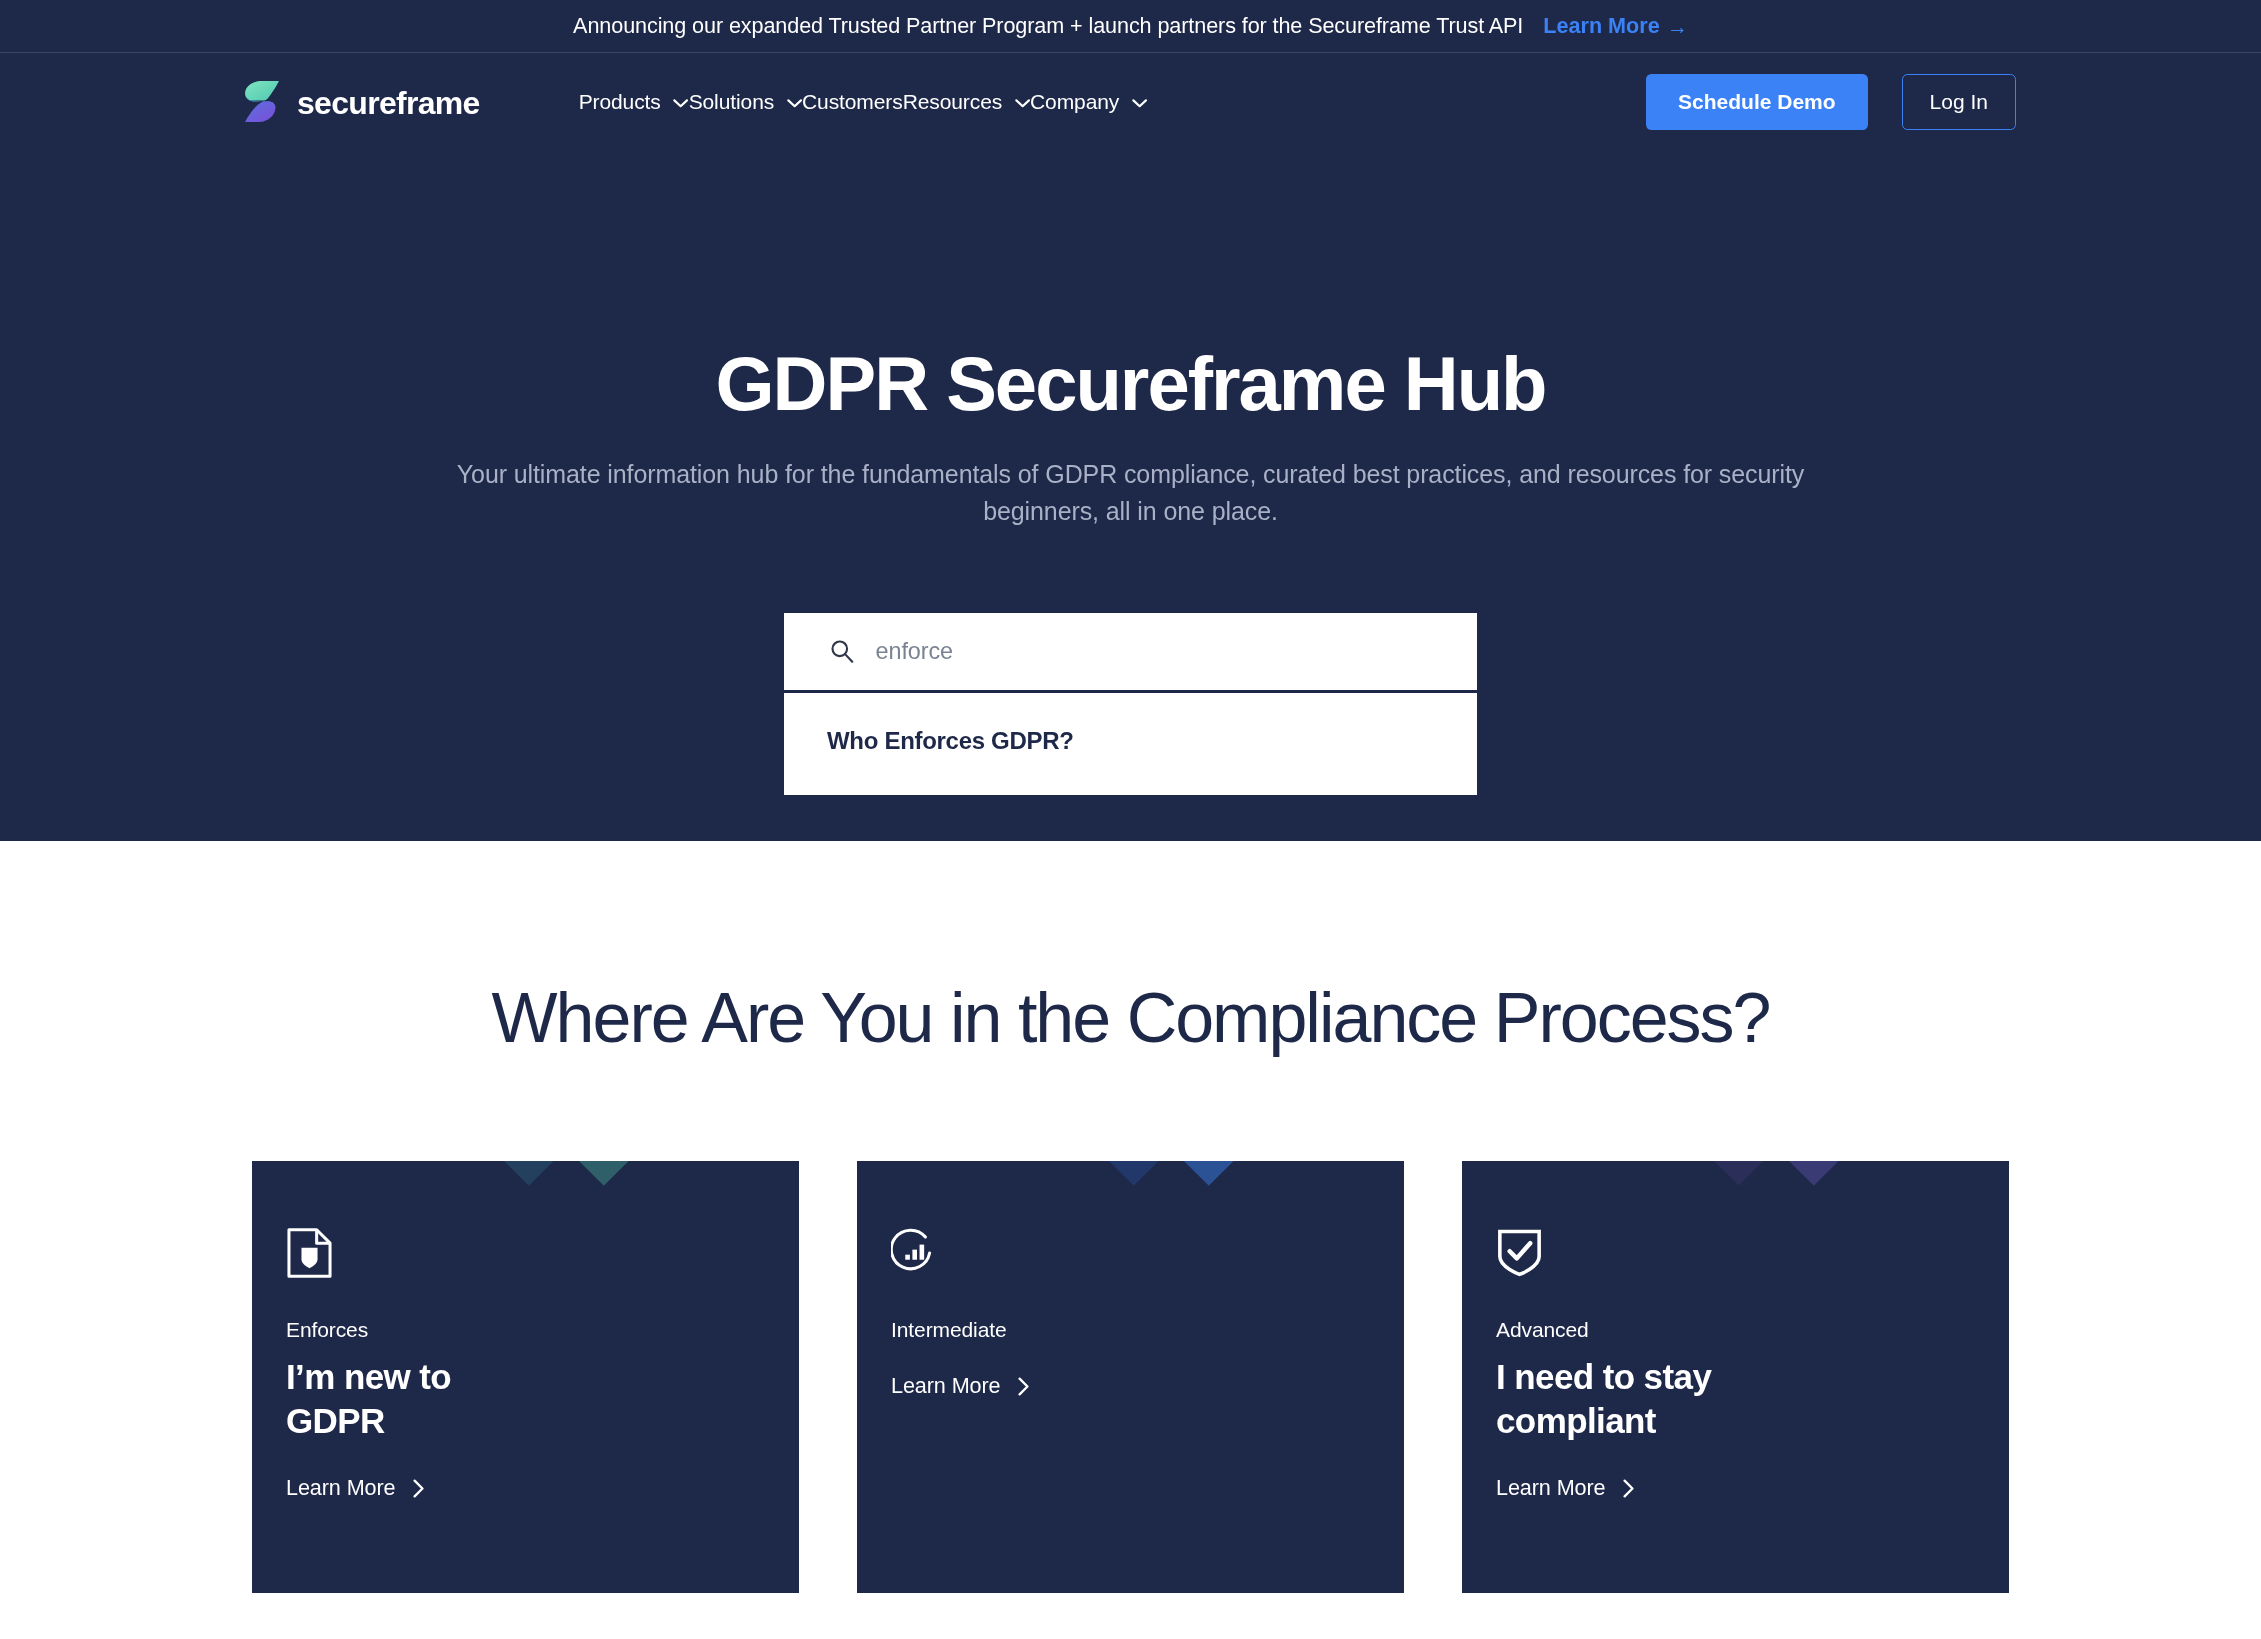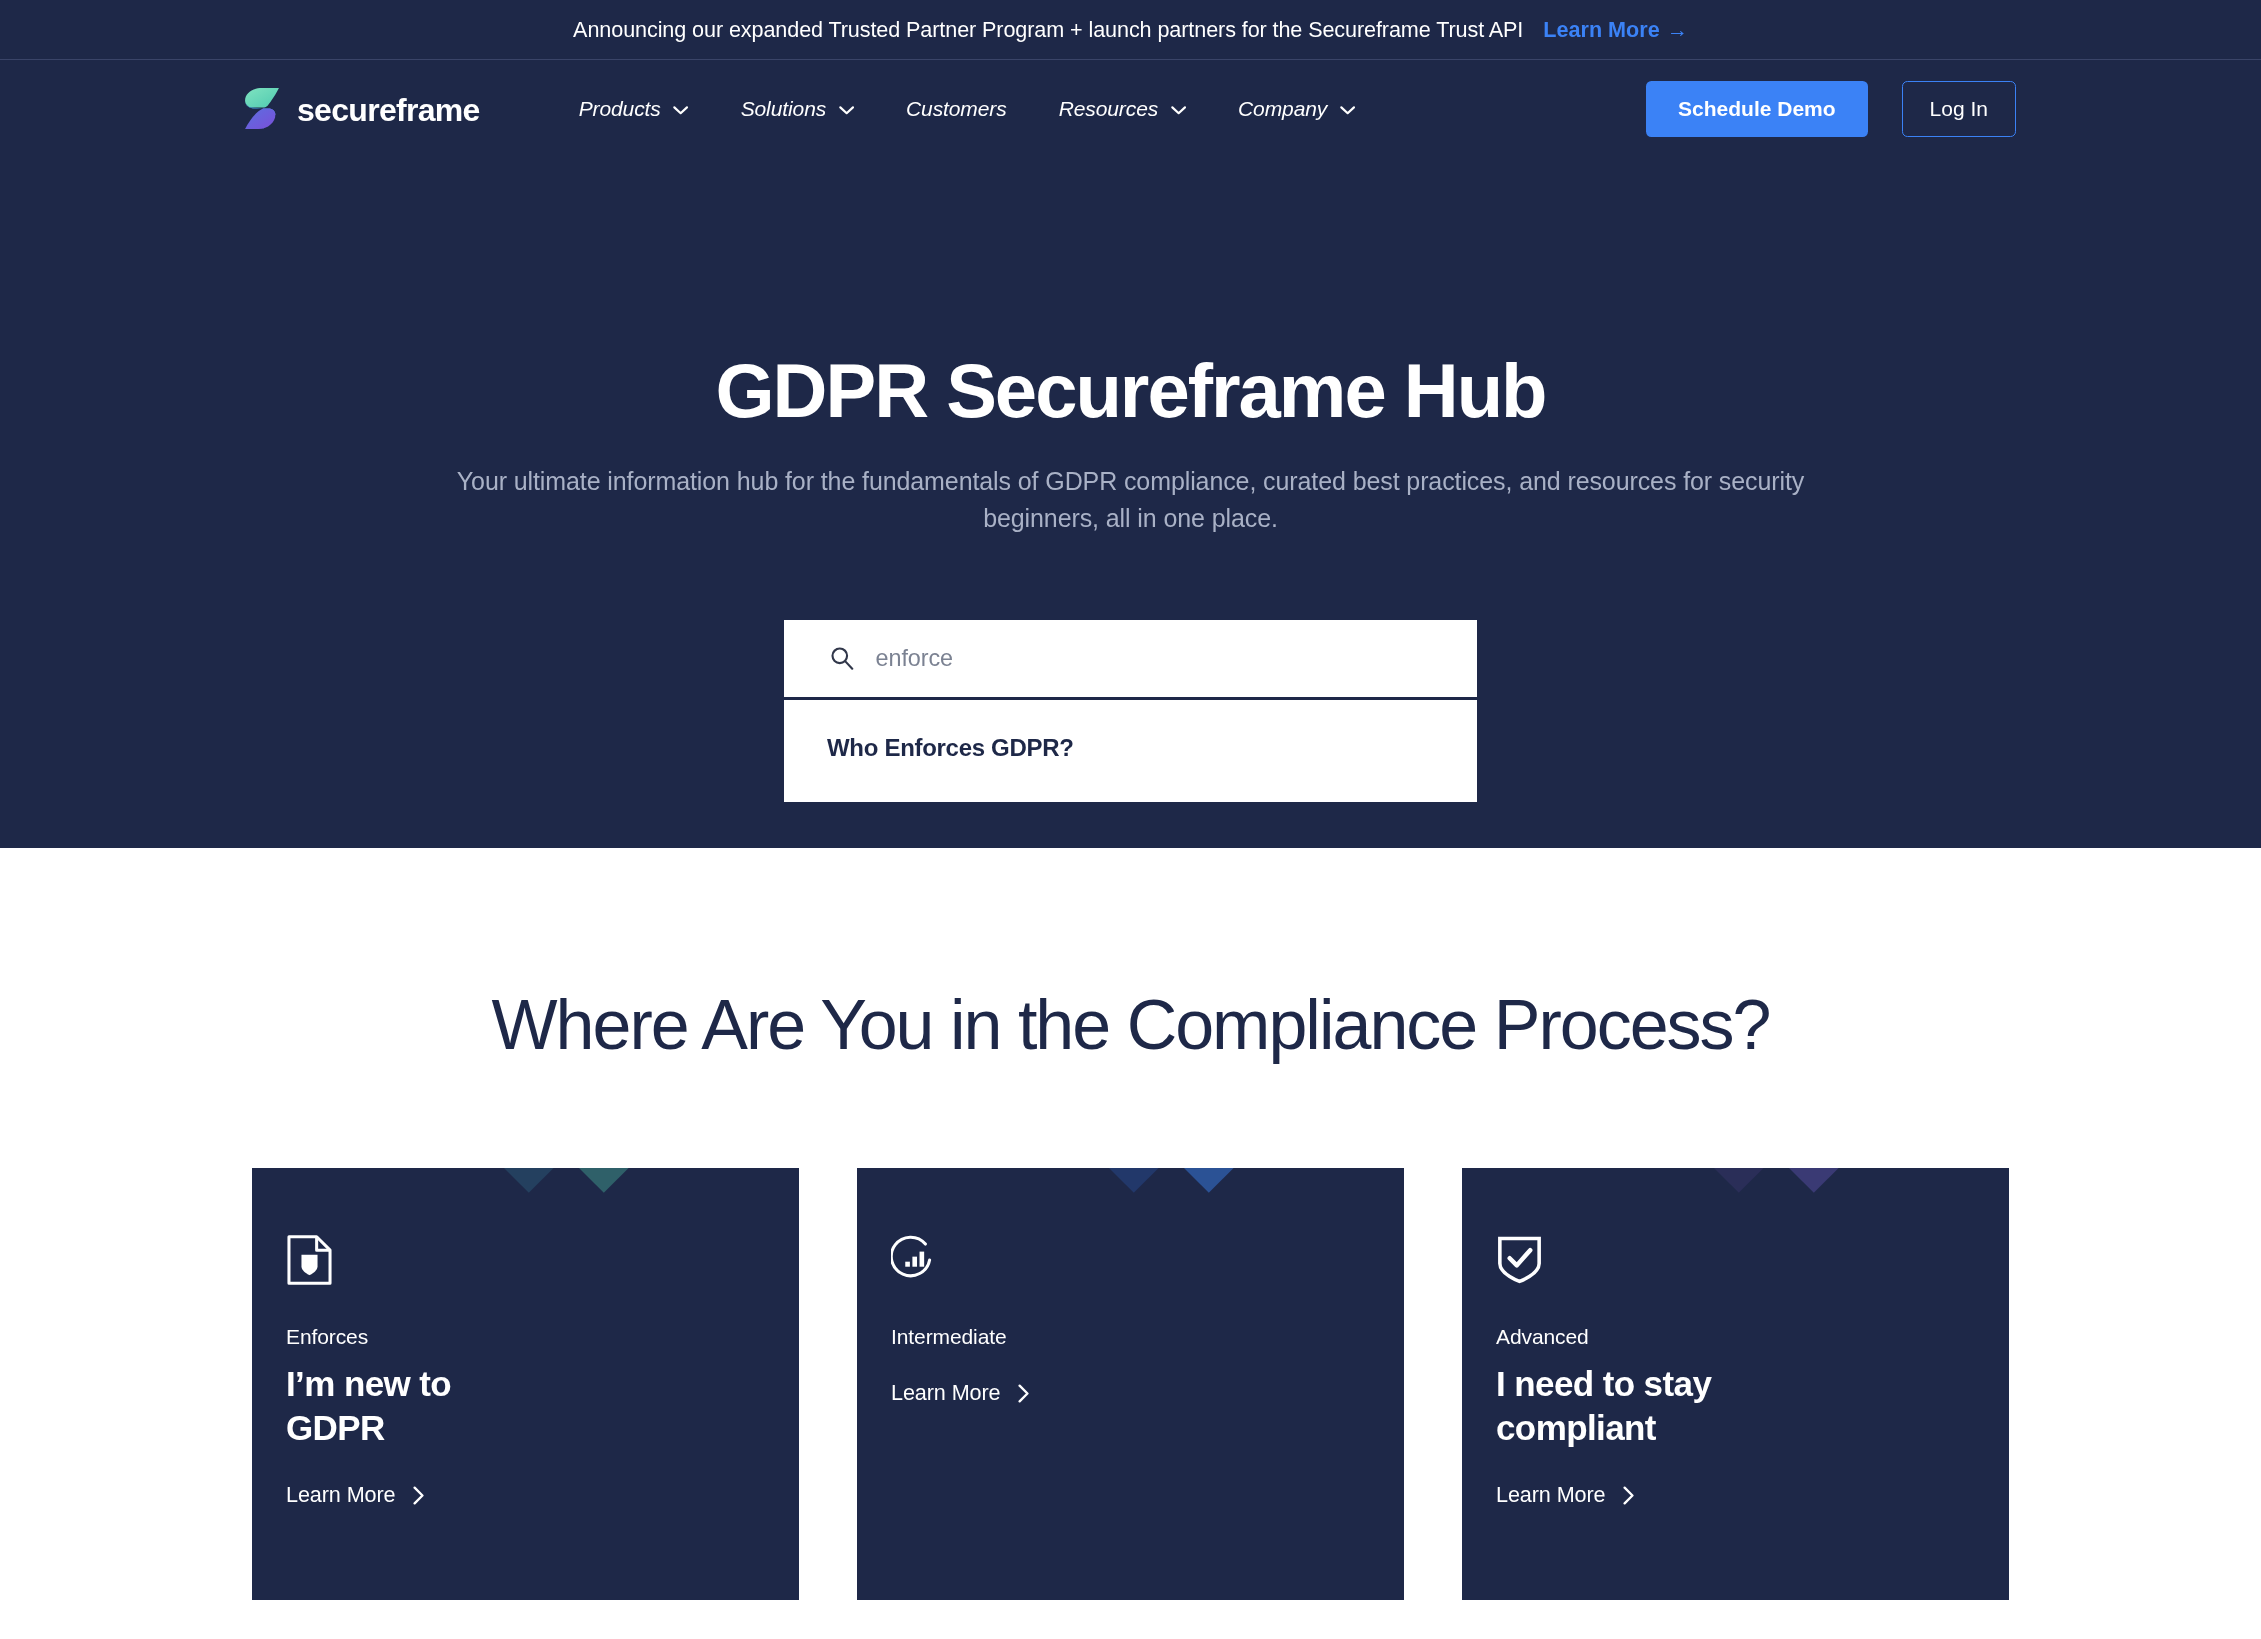--- a/index.html
+++ b/index.html
@@ -6,21 +6,21 @@
   html, body {
     width: 2261px;
     height: 1640px;
     overflow: hidden;
     font-family: "Liberation Sans", sans-serif;
     background: #ffffff;
   }
 
   
   .announce-bar {
-    height: 60px;
+    height: 53px;
     background: #1e2848;
     display: flex;
     align-items: center;
     justify-content: center;
     border-bottom: 0.9px solid #3a4468;
     gap: 20px;
   }
   .announce-text {
     color: #ffffff;
     font-size: 21.6px;
@@ -62,23 +62,21 @@
   .brand-logo { width: 34px; height: 41px; display:block; }
   .brand-name {
     color: #ffffff;
     font-size: 32px;
     font-weight: 600;
     letter-spacing: -0.7px;
   }
   .nav-links {
     display: flex;
     align-items: flex-end;
-    gap: 52px;
     flex: 1;
-    font-style: italic;
   }
   .nav-item {
     display: inline-flex;
     align-items: center;
     gap: 12.6px;
     color: #ffffff;
     font-size: 21px;
     cursor: pointer;
     white-space: nowrap;
     letter-spacing: -0.1px;

